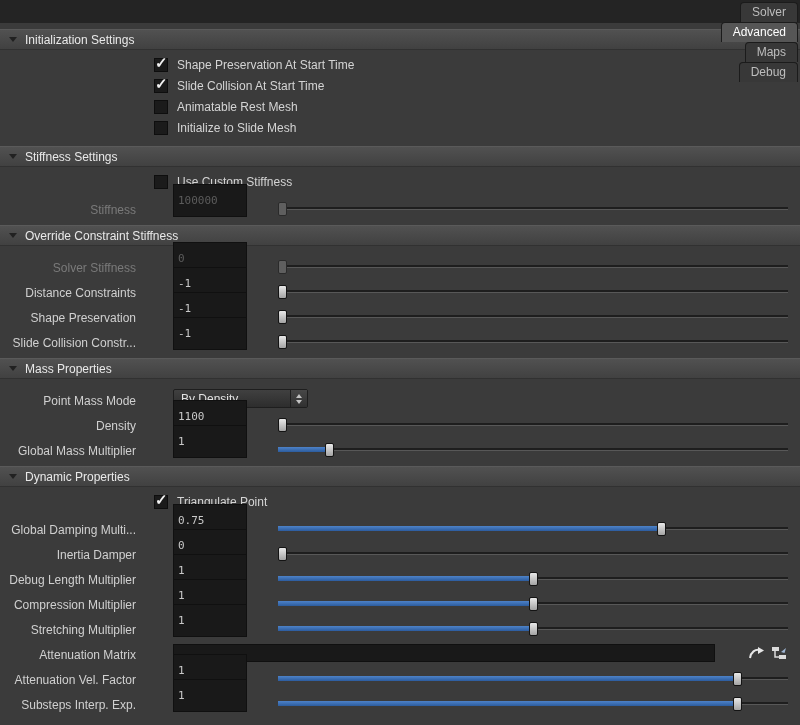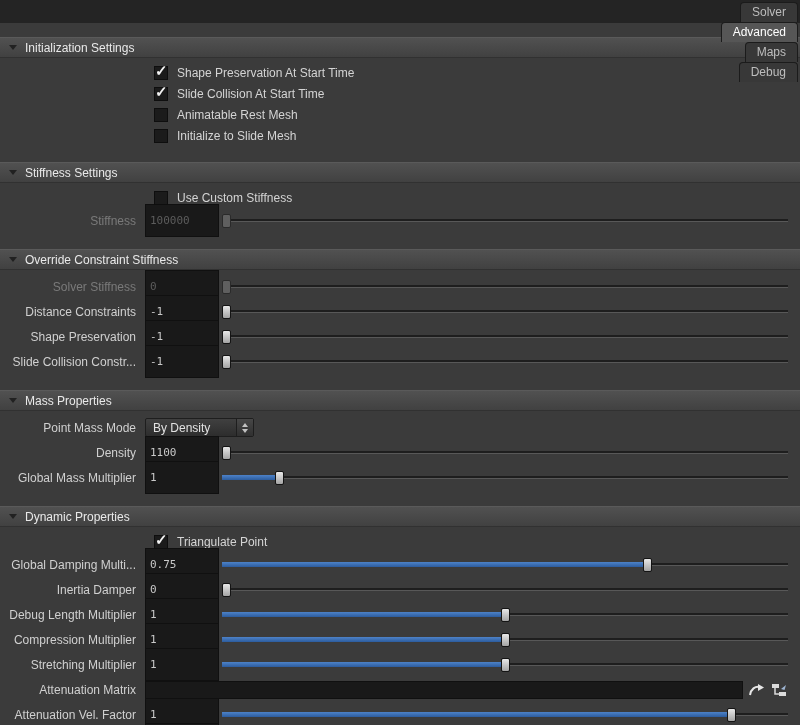--- a/index.html
+++ b/index.html
@@ -17,21 +17,21 @@
   .tab {
     height: 20px; line-height: 19px; padding: 0 11px; margin-right: 2px;
     background: #383838; color: #bdbdbd;
     border: 1px solid #1b1b1b; border-bottom: none;
     border-radius: 4px 4px 0 0; cursor: default;
   }
   .tab.selected { background: #565656; color: #ffffff; }
 
   
   .sect {
-    height: 21px; margin-top: 14px;
+    height: 21px; margin-top: 6px;
     background: linear-gradient(#515151, #414141);
     border-top: 1px solid #5a5a5a; border-bottom: 1px solid #313131;
     display: flex; align-items: center; padding: 1px 9px;
   }
   .tri {
     width: 0; height: 0; flex: none;
     border-left: 4px solid transparent; border-right: 4px solid transparent;
     border-top: 5px solid #212121; margin-right: 8px;
   }
   .sect-title { color: #e9e9e9; }
@@ -45,21 +45,21 @@
     background: #1b1b1b; border: 1px solid #0e0e0e;
   }
   .checkbox .check {
     display: none; position: absolute; left: 0; top: -5px;
     color: #f2f2f2; font-size: 15px; font-weight: bold;
   }
   .checkbox.checked .check { display: block; }
   .cblabel { margin-left: 9px; color: #d4d4d4; }
 
   
-  .row { height: 25px; display: flex; align-items: center; padding-right: 12px; }
+  .row { height: 25px; display: flex; align-items: flex-end; padding-right: 12px; gap: 28px; }
   .plabel {
     width: 145px; flex: none; text-align: right; padding-right: 9px;
     color: #d0d0d0; white-space: nowrap; overflow: hidden;
   }
   .pfield {
     width: 74px; height: 33px; flex: none;
     background: #191919; border: 1px solid #101010;
     color: #c9c9c9; font-family: "DejaVu Sans Mono", monospace; font-size: 11px;
     padding: 0 4px;
   }
@@ -77,21 +77,21 @@
     position: absolute; top: 2px; width: 9px; height: 14px;
     background: linear-gradient(#e8e8e8, #a4a4a4);
     border: 1px solid #141414; border-radius: 2px;
   }
   .row.disabled .plabel { color: #7a7a7a; }
   .row.disabled .pfield { color: #5c5c5c; }
   .row.disabled .handle { background: #5f5f5f; border-color: #2a2a2a; }
 
   
   .dd {
-    width: 109px; height: 19px; flex: none; display: flex; align-items: center;
+    width: 135px; height: 19px; flex: none; display: flex; align-items: center;
     background: linear-gradient(#404040, #2d2d2d);
     border: 1px solid #1e1e1e; border-radius: 2px; cursor: default;
   }
   .dd-label { flex: 1; padding-left: 7px; color: #e2e2e2; white-space: nowrap; }
   .dd-arrows {
     width: 17px; height: 100%; flex: none; border-left: 1px solid #1e1e1e;
     display: flex; flex-direction: column; align-items: center; justify-content: center; gap: 2px;
     background: linear-gradient(#474747, #303030);
   }
   .tri-up { width: 0; height: 0; border-left: 3px solid transparent; border-right: 3px solid transparent; border-bottom: 4px solid #c2c2c2; }

